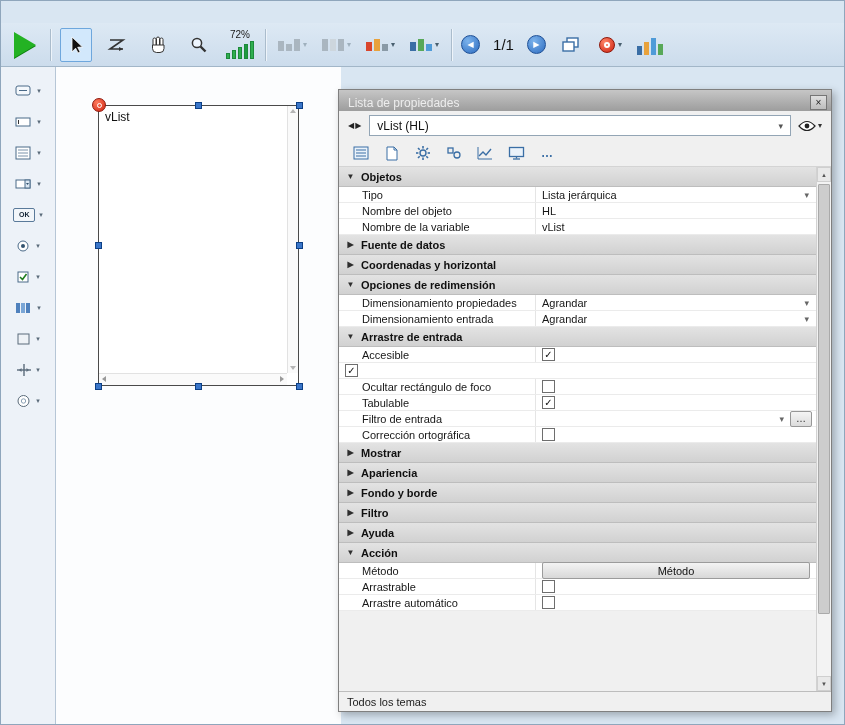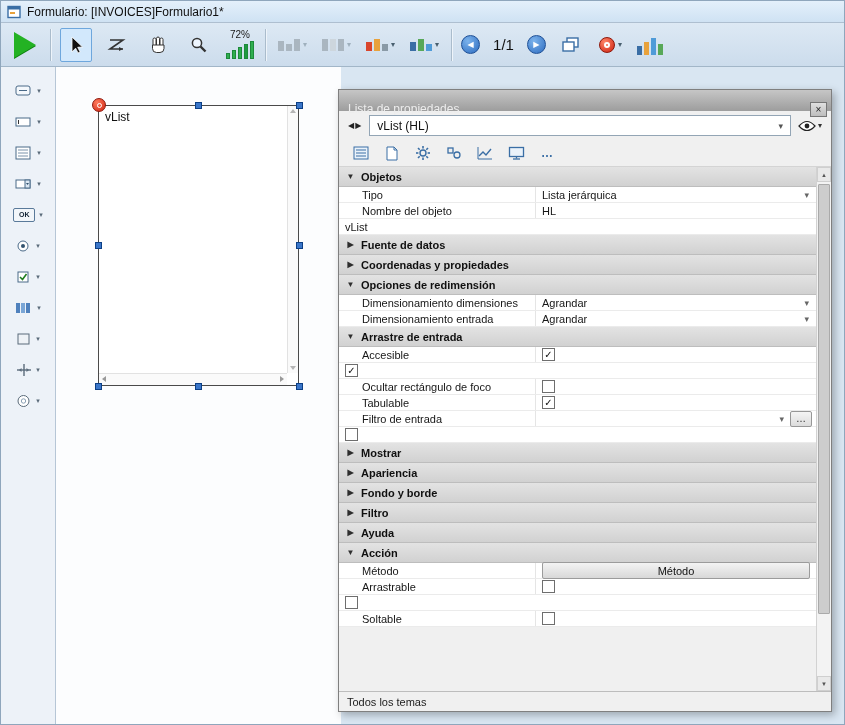--- a/index.html
+++ b/index.html
@@ -71,21 +71,21 @@
   .badge { position:absolute; left:36px; top:31px; width:14px; height:14px; border-radius:50%;
     background:radial-gradient(circle at 35% 30%, #ff7a5c, #cf2513); border:1px solid #8f180b;
     display:grid; place-items:center; z-index:5; }
   .badge span { width:5px; height:5px; border:1.5px solid #fff; border-radius:50%; display:block; }
 
   
   .panel { position:absolute; left:337px; top:88px; width:494px; height:623px;
     background:#f0f0f0; border:1px solid #7f7f7f; box-shadow:3px 3px 8px rgba(0,0,0,.28);
     display:flex; flex-direction:column; }
   .panel-title { height:21px; flex:0 0 21px; background:linear-gradient(#c6c6c6,#9d9d9d);
-    display:flex; padding:12px 4px 0 9px; font-size:12px; color:#ededed; }
+    display:flex; align-items:center; padding:4px 4px 0 9px; font-size:12px; color:#ededed; }
   .panel-close { margin-left:auto; width:17px; height:15px; border:1px solid #767676;
     background:linear-gradient(#e0e0e0,#bdbdbd); display:grid; place-items:center; font-size:10px; color:#222; line-height:1; }
   .selector-row { height:29px; flex:0 0 29px; display:flex; align-items:center; gap:7px; padding:0 9px; }
   .prevnext { font-size:8px; color:#222; letter-spacing:1px; }
   .combo { flex:1; height:21px; background:#fff; border:1px solid #93a5b5; display:flex;
     align-items:center; padding:0 7px; font-size:12px; color:#111; }
   .combo .chev { margin-left:auto; font-size:9px; color:#555; }
   .eye-drop { display:flex; align-items:center; gap:2px; }
   .eye-drop .chev { font-size:8px; color:#333; }
   .icons-row { height:26px; flex:0 0 26px; display:flex; align-items:center; gap:11px; padding:0 12px; }
@@ -118,28 +118,20 @@
   .sb-thumb { position:absolute; left:1px; width:12px; top:17px; height:430px;
     background:#cdcdcd; border:1px solid #aaaaaa; border-radius:1px; }
   .status { height:20px; flex:0 0 20px; border-top:1px solid #bdbdbd; background:#f0f0f0;
     display:flex; align-items:center; padding:0 8px; font-size:11px; color:#222; }
 </style>
 </head>
 <body>
 
 <div class="app">
 
-  <div class="titlebar">
-    <svg width="14" height="14" viewBox="0 0 14 14">
-      <rect x="1" y="1.5" width="12" height="11" fill="#fff" stroke="#3a6ea5" stroke-width="1.4"></rect>
-      <rect x="1" y="1.5" width="12" height="3" fill="#3a6ea5"></rect>
-      <rect x="3" y="7" width="5" height="2" fill="#e8a23c"></rect>
-    </svg>
-    <span>Formulario: [INVOICES]Formulario1*</span>
-  </div>
 
   <div class="toolbar">
     <div class="tb-btn">
         <div class="play"></div>
       </div>
     <div class="tb-sep"></div>
     <div class="tb-btn selected">
       <svg width="20" height="20" viewBox="0 0 20 20">
         <path d="M6 2 L6 17 L9.6 13.2 L12 18 L14.2 17 L11.7 12.3 L16.5 12 Z" fill="#111" stroke="#fff" stroke-width="0.8"></path>
       </svg>
@@ -426,38 +418,39 @@
               <span class="chev">▾</span>
             </div>
           </div>
           <div class="row">
             <div class="lbl">Nombre del objeto</div>
             <div class="val">
               <span>HL</span>
             </div>
           </div>
           <div class="row">
+            <div class="lbl">Nombre de la variable</div>
             <div class="val">
               <span>vList</span>
             </div>
           </div>
           <div class="sec">
             <span class="tri">▶</span>
             <span>Fuente de datos</span>
           </div>
           <div class="sec">
             <span class="tri">▶</span>
-            <span>Coordenadas y propiedades</span>
+            <span>Coordenadas y horizontal</span>
           </div>
           <div class="sec">
             <span class="tri">▼</span>
             <span>Opciones de redimensión</span>
           </div>
           <div class="row">
-            <div class="lbl">Dimensionamiento dimensiones</div>
+            <div class="lbl">Dimensionamiento propiedades</div>
             <div class="val">
               <span>Agrandar</span>
               <span class="chev">▾</span>
             </div>
           </div>
           <div class="row">
             <div class="lbl">Dimensionamiento entrada</div>
             <div class="val">
               <span>Agrandar</span>
               <span class="chev">▾</span>
@@ -492,20 +485,21 @@
           </div>
           <div class="row">
             <div class="lbl">Filtro de entrada</div>
             <div class="val">
               <span></span>
               <span class="chev shift">▾</span>
               <span class="ellipsis-btn">…</span>
             </div>
           </div>
           <div class="row">
+            <div class="lbl">Corrección ortográfica</div>
             <div class="val">
               <span class="checkbox"></span>
             </div>
           </div>
           <div class="sec">
             <span class="tri">▶</span>
             <span>Mostrar</span>
           </div>
           <div class="sec">
             <span class="tri">▶</span>
@@ -533,26 +527,21 @@
               <button class="method-btn">Método</button>
             </div>
           </div>
           <div class="row">
             <div class="lbl">Arrastrable</div>
             <div class="val">
               <span class="checkbox"></span>
             </div>
           </div>
           <div class="row">
-            <div class="val">
-              <span class="checkbox"></span>
-            </div>
-          </div>
-          <div class="row">
-            <div class="lbl">Soltable</div>
+            <div class="lbl">Arrastre automático</div>
             <div class="val">
               <span class="checkbox"></span>
             </div>
           </div>
         </div>
       <div class="scroll">
         <span class="sb-btn sb-up">▲</span>
         <span class="sb-thumb"></span>
         <span class="sb-btn sb-dn">▼</span>
       </div>

